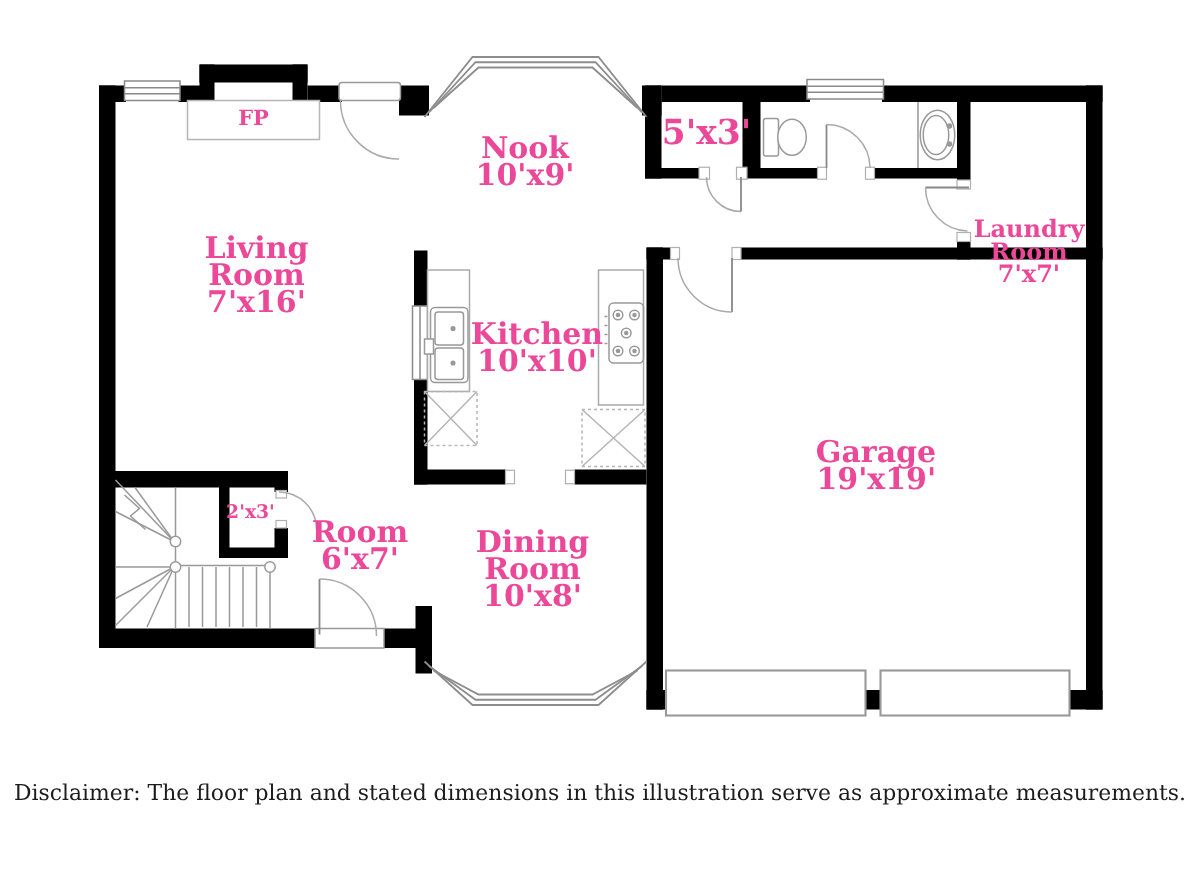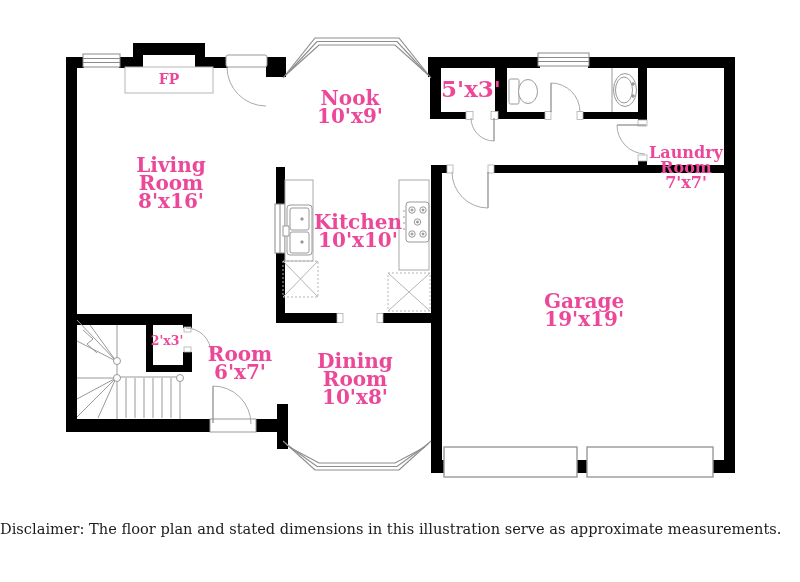--- a/index.html
+++ b/index.html
@@ -7,21 +7,21 @@
          font-family:"DejaVu Serif","Liberation Serif",serif;}
   #plan-svg{position:absolute;left:0;top:0;}
   .room-label{position:absolute;transform:translateX(-50%);text-align:center;
               font-weight:700;color:#ec4899;white-space:nowrap;}
   .room-label span{display:block;}
   .lbl-20{font-size:20px;line-height:18px;}
   .lbl-18{font-size:23px;line-height:17px;}
   .lbl-16{font-size:16px;line-height:15px;}
   .lbl-14{font-size:14px;line-height:14px;}
   .lbl-13{font-size:12.5px;line-height:13px;}
-  #disclaimer{position:absolute;left:0;top:519px;width:800px;text-align:left;
+  #disclaimer{position:absolute;left:0;top:519px;width:800px;text-align:center;
               font-size:14.6px;line-height:20px;color:#1c1c1c;font-weight:400;}
 </style>
 </head>
 <body>
 
 <div id="stage">
 
 <svg id="plan-svg" width="800" height="582" viewBox="0 0 800 582">
 
   <g fill="#000000" stroke="none">
@@ -219,21 +219,21 @@
     <ellipse cx="625" cy="90" rx="11.5" ry="16.5" fill="#ffffff"></ellipse>
     <ellipse cx="624" cy="90" rx="8.5" ry="13"></ellipse>
     <circle cx="633" cy="84" r="1.3" fill="#999999"></circle>
     <circle cx="633" cy="96" r="1.3" fill="#999999"></circle>
   </g>
 </svg>
 
   <div class="room-label lbl-20" style="left:171px;top:144px;margin-top:12px;">
     <span>Living</span>
     <span>Room</span>
-    <span>8'x16'</span>
+    <span>7'x16'</span>
   </div>
 
   <div class="room-label lbl-20" style="left:350px;top:89px;">
     <span>Nook</span>
     <span>10'x9'</span>
   </div>
 
   <div class="room-label lbl-20" style="left:358px;top:213px;">
     <span>Kitchen</span>
     <span>10'x10'</span>

